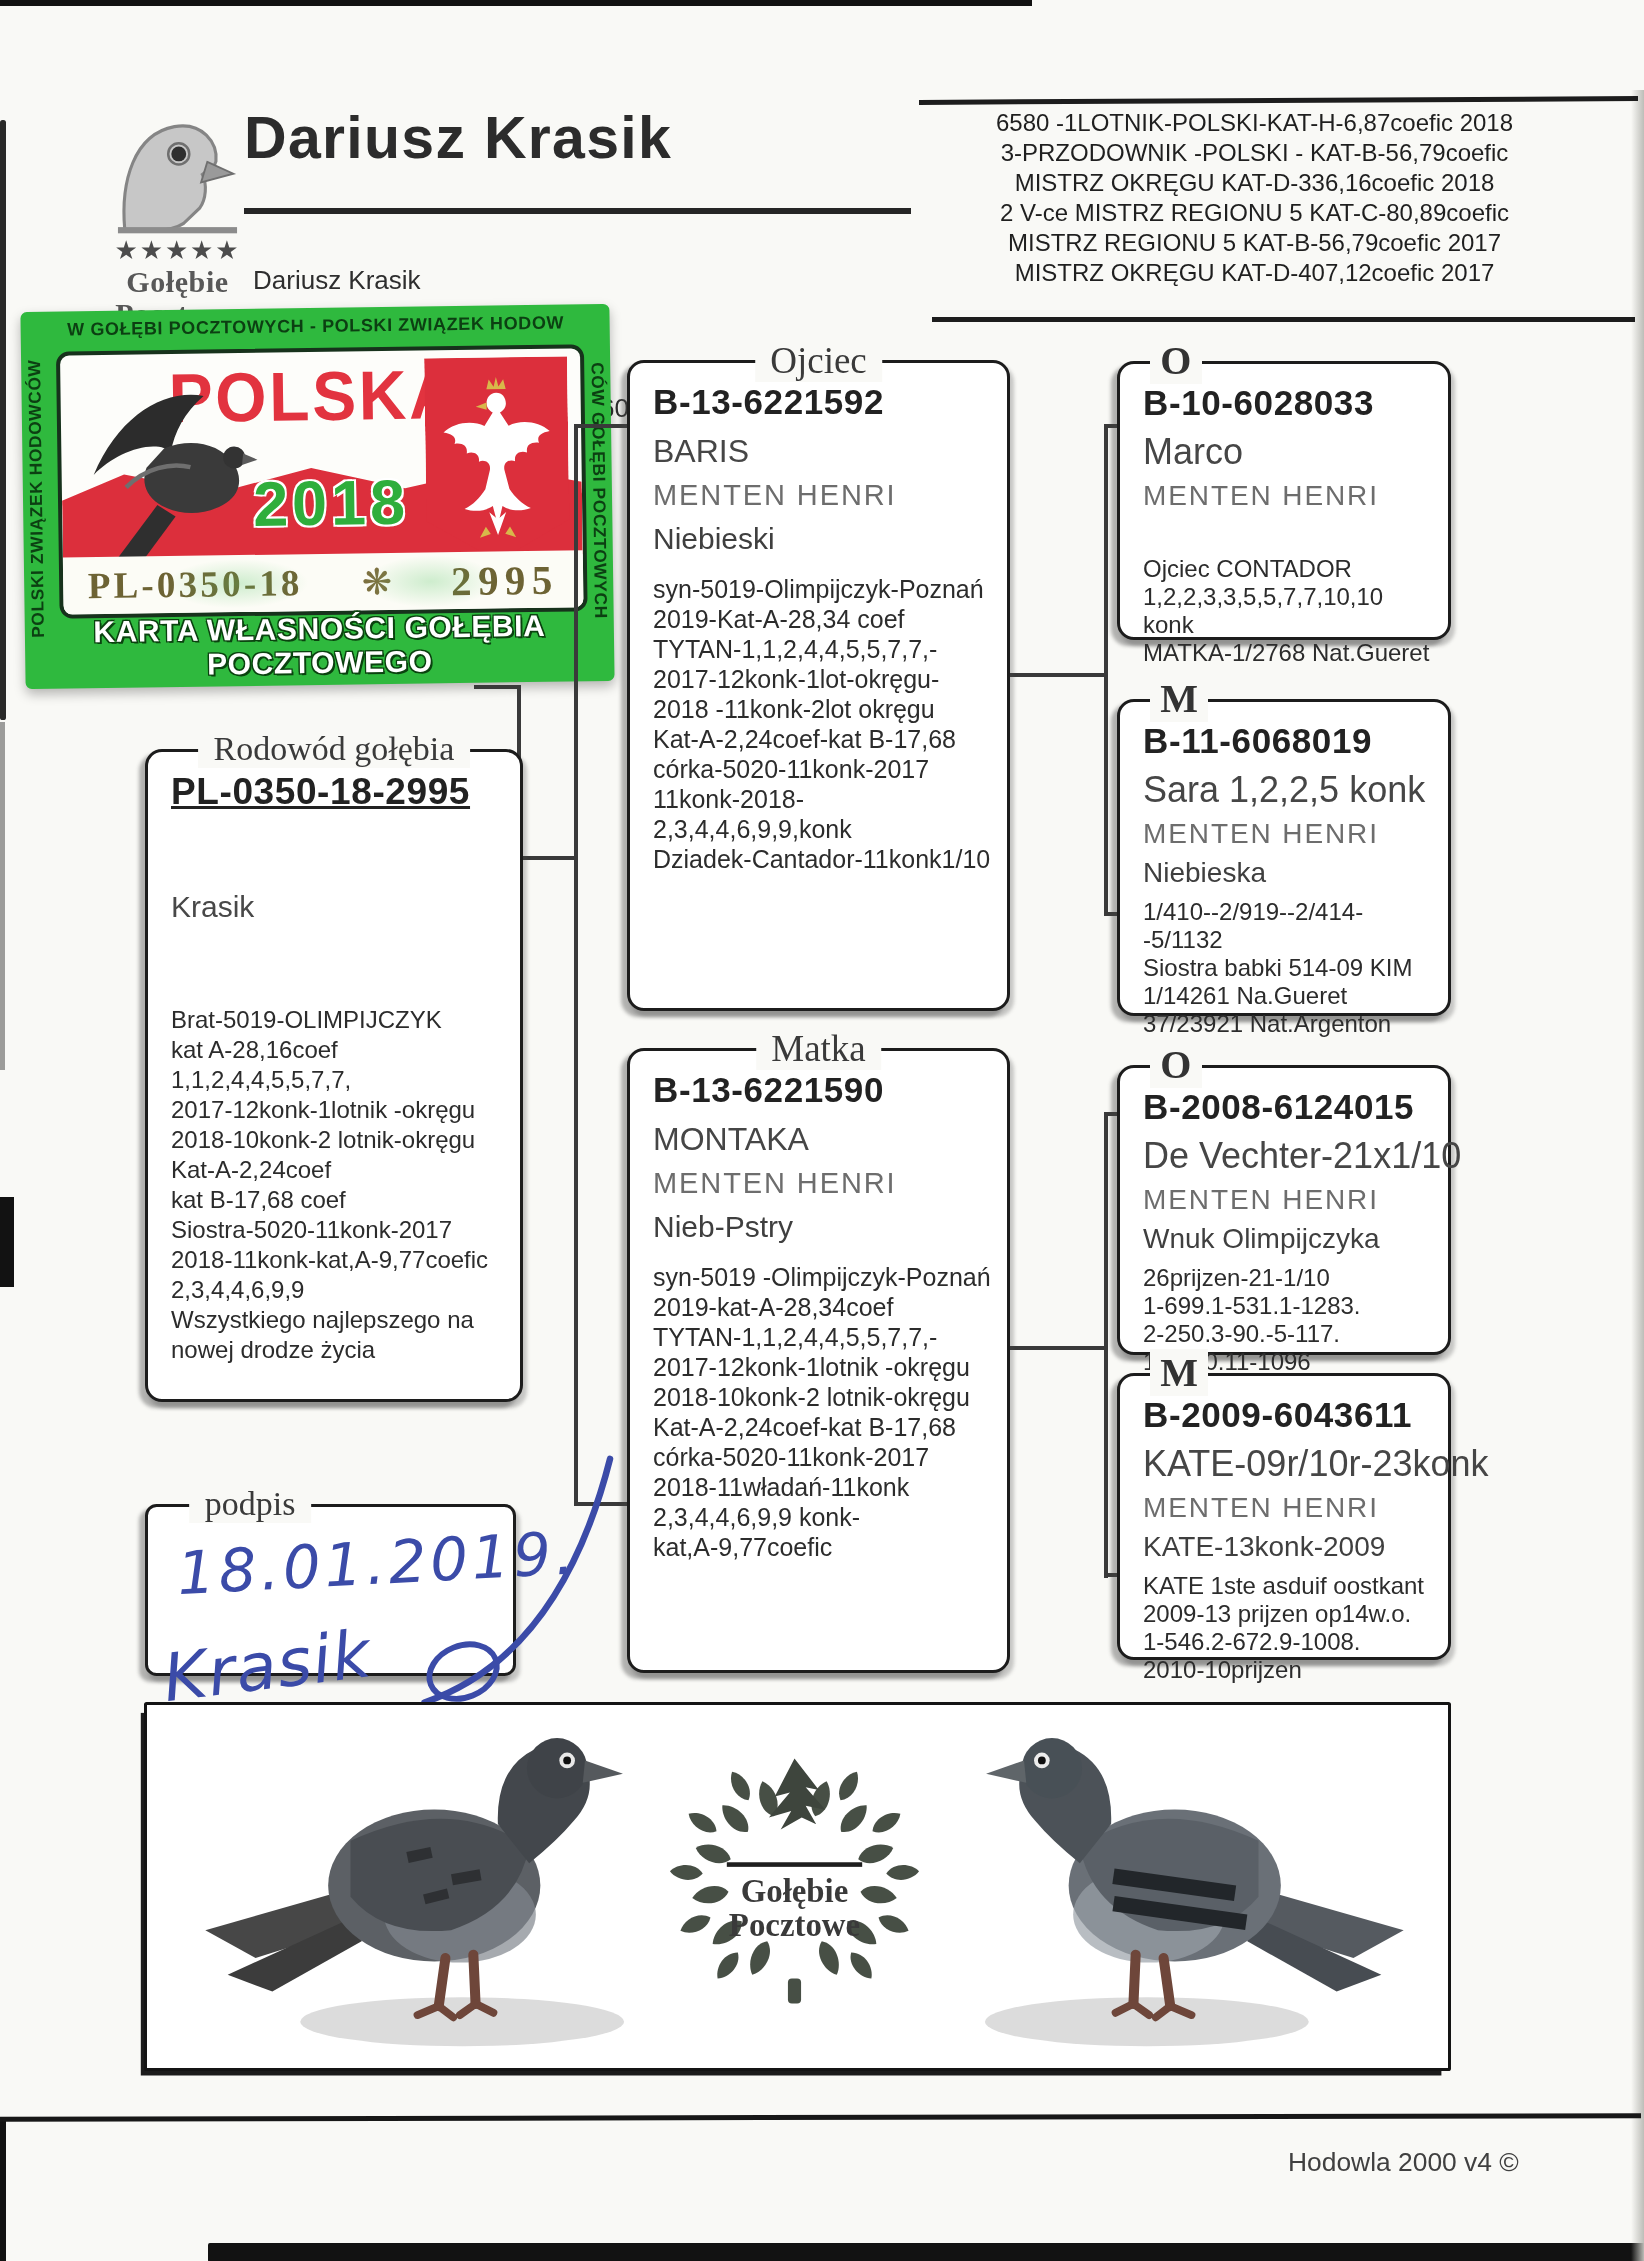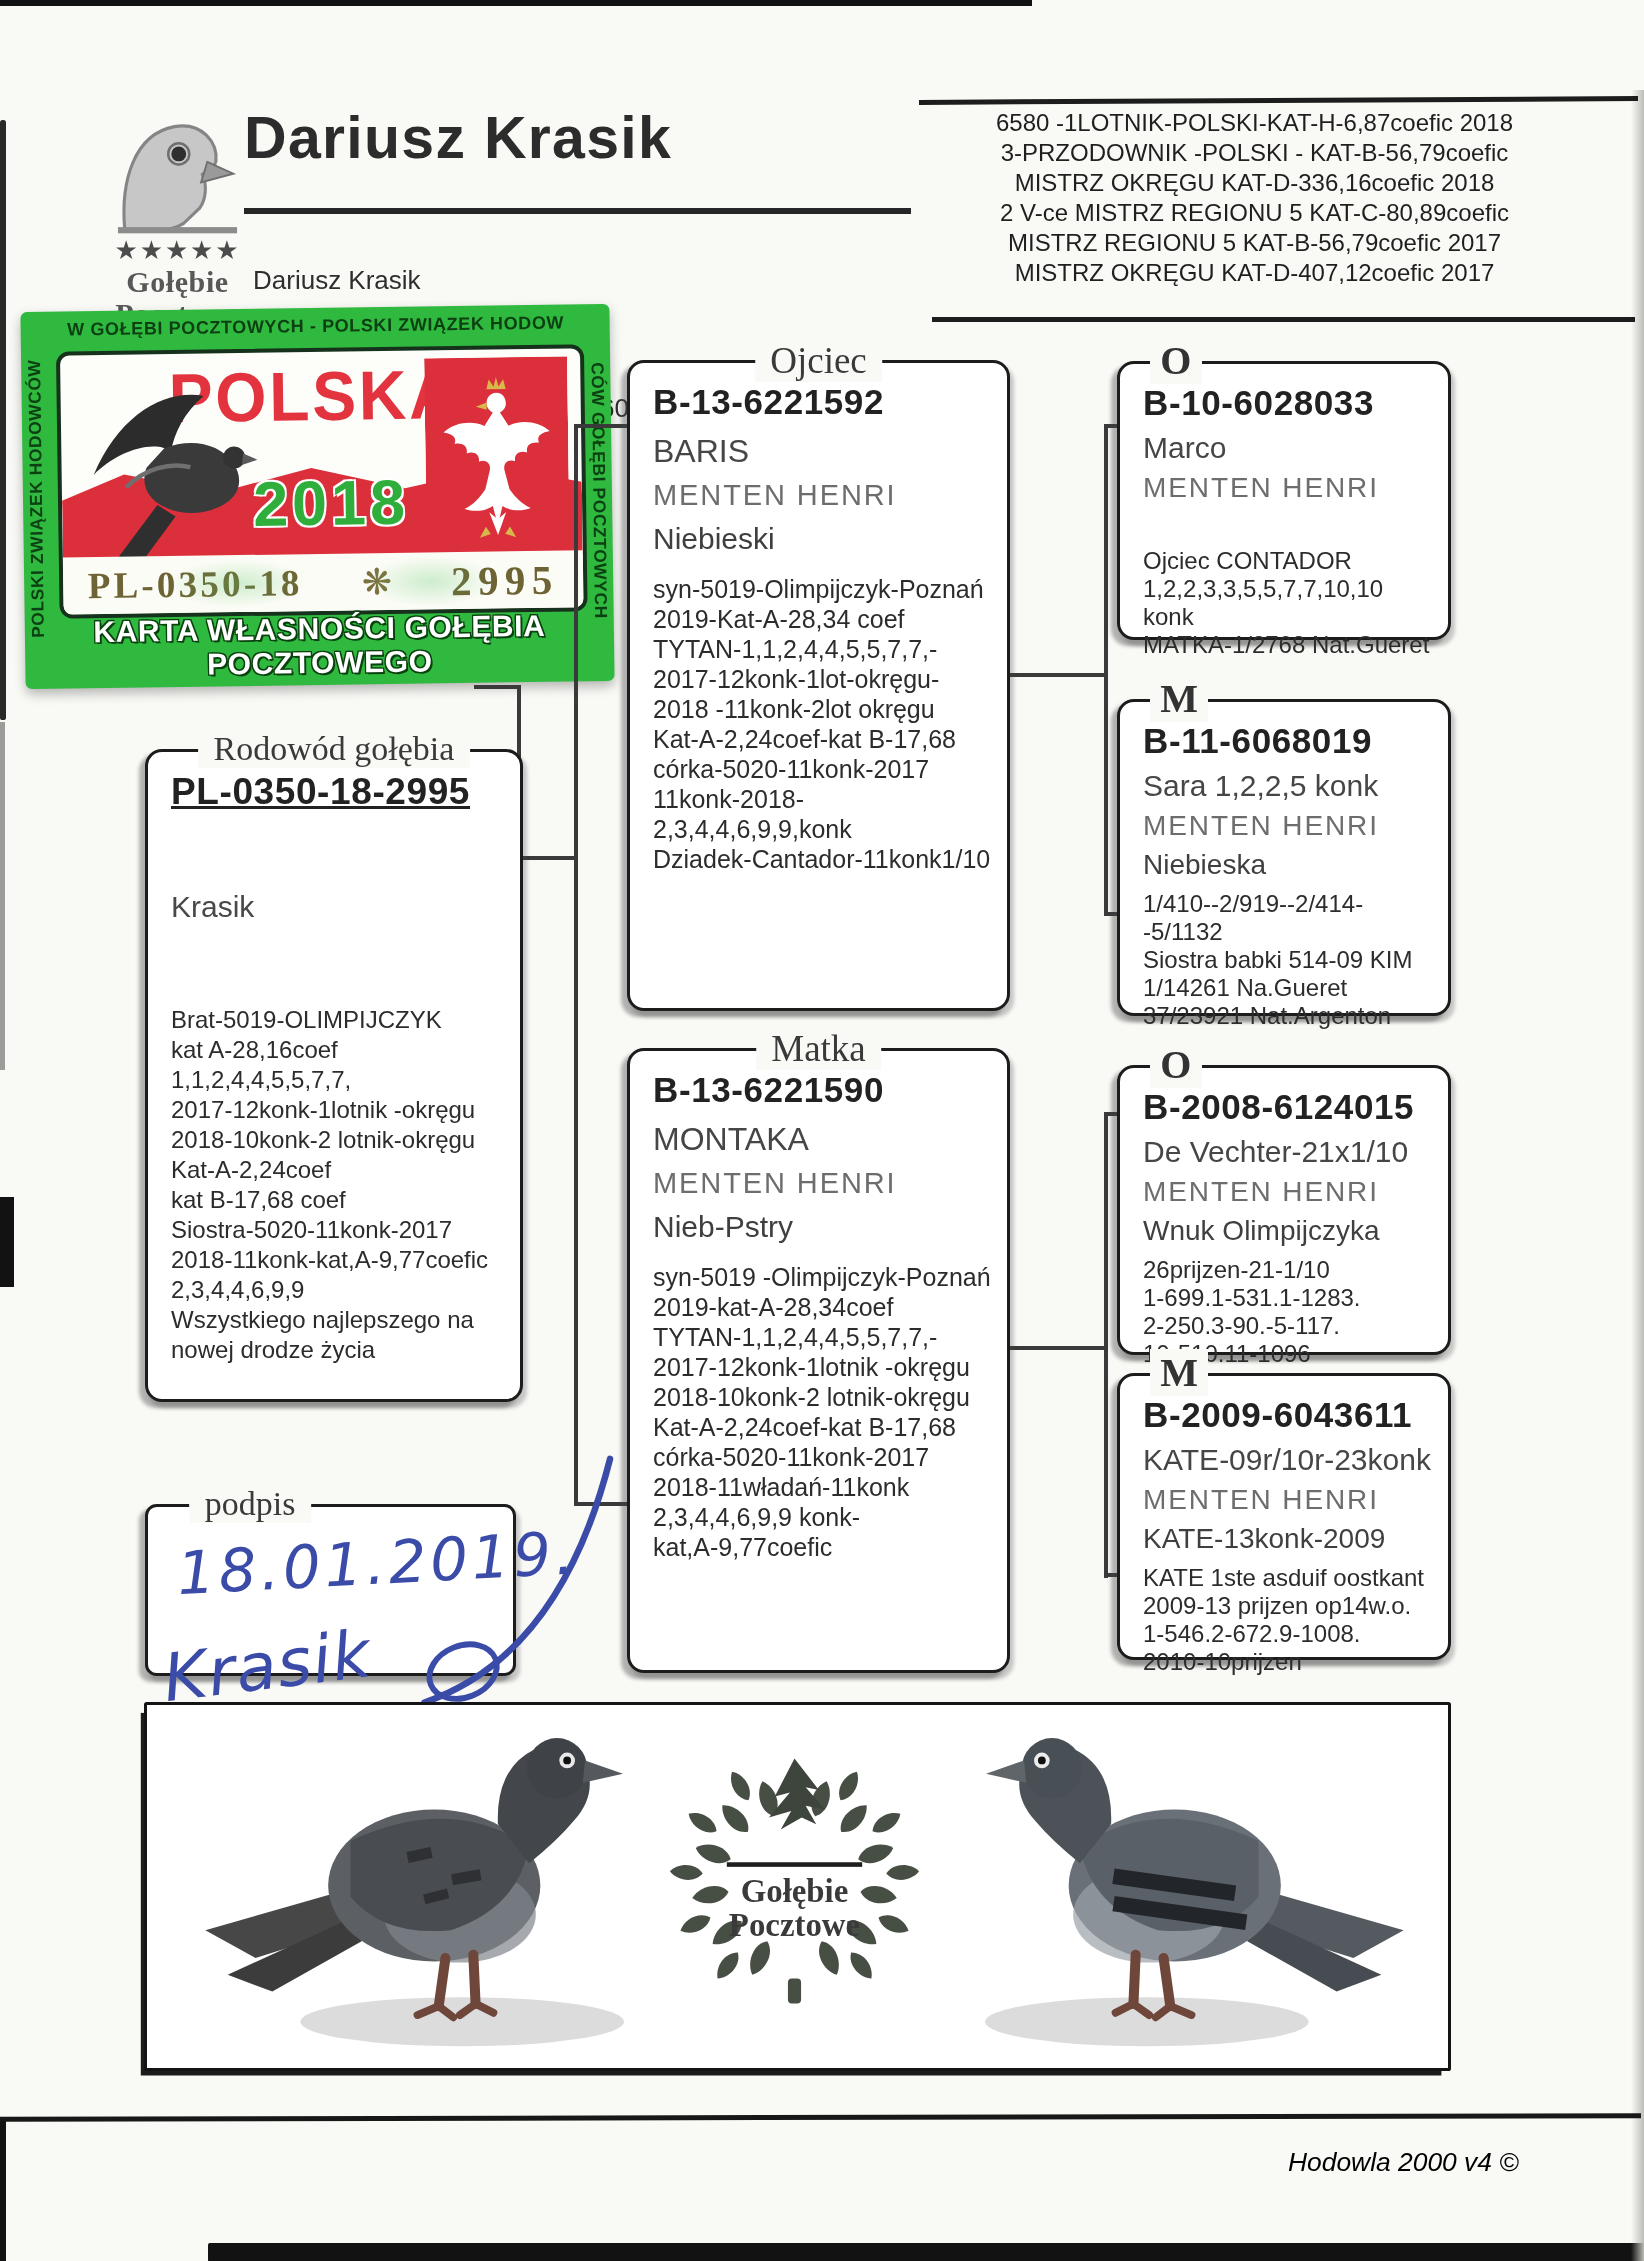--- a/index.html
+++ b/index.html
@@ -53,37 +53,37 @@
   .legend.small{font-size:34px;top:-22px;}
   .corner-legend{position:absolute;top:-27px;left:30px;transform:none;background:#f9f9f6;
           padding:0 10.3px;font-family:"Liberation Serif",serif;font-weight:bold;font-size:40px;color:#333;}
   .pbox-inner{padding:19.3px 15.5px 0 23px;}
   .bid{font-size:35px;font-weight:bold;letter-spacing:0.6px;color:#222;margin-bottom:10.3px;white-space:nowrap;}
   .bname{font-size:32px;color:#464646;margin-bottom:9.7px;white-space:nowrap;}
   .bbreeder{font-size:29px;color:#6d6d6d;letter-spacing:1.9px;margin-bottom:9.7px;white-space:nowrap;}
   .bcolor{font-size:30px;color:#3f3f3f;margin-bottom:18px;white-space:nowrap;}
   .bdetails{font-size:25px;line-height:30px;color:#2c2c2c;white-space:pre-line;}
   .gpbox .bid{font-size:35px;margin-bottom:7.7px;}
-  .gpbox .bname{font-size:30px;margin-bottom:7px;}
+  .gpbox .bname{font-size:36px;margin-bottom:7px;}
   .gpbox .bbreeder{font-size:28px;margin-bottom:7px;}
   .gpbox .bcolor{font-size:28px;margin-bottom:9px;}
   .gpbox .bdetails{font-size:24px;line-height:28px;}
   #box-subject .bid{font-size:37px;margin-bottom:77px;text-decoration:underline;}
   #box-subject .owner{font-size:30px;color:#484848;margin-bottom:81px;}
   #box-subject .bdetails{font-size:24px;line-height:30px;}
   #box-ff .bdetails{margin-top:43px;}
   
   .cl{position:absolute;background:#3a3a3a;}
   
   #sig-svg{overflow:visible;pointer-events:none;}
   .sigtxt{font-family:"DejaVu Sans",sans-serif;font-style:italic;fill:#3b4ba8;}
   
   #photo-box{left:144px;top:1702px;width:1301px;height:363px;background:#fff;border:3.9px solid #141414;
        border-radius:2.6px;box-shadow:-6.4px 7.7px 0 -3.2px #1c1c1c;overflow:hidden;}
-  #credit{left:1288px;top:2147px;font-size:26.4px;color:#000000;white-space:nowrap;font-style:italic;}
+  #credit{left:1288px;top:2147px;font-size:26.4px;color:#404040;white-space:nowrap;}
   #sep-line{left:0;top:2115px;width:1641px;height:5.2px;background:#181818;transform:rotate(-0.12deg);}
   
   .art{position:absolute;background:#121212;}
 </style>
 </head>
 <body>
 
 <div id="page">
 
   <div class="art abs" style="left:0;top:0;width:1032px;height:5.8px;"></div>

